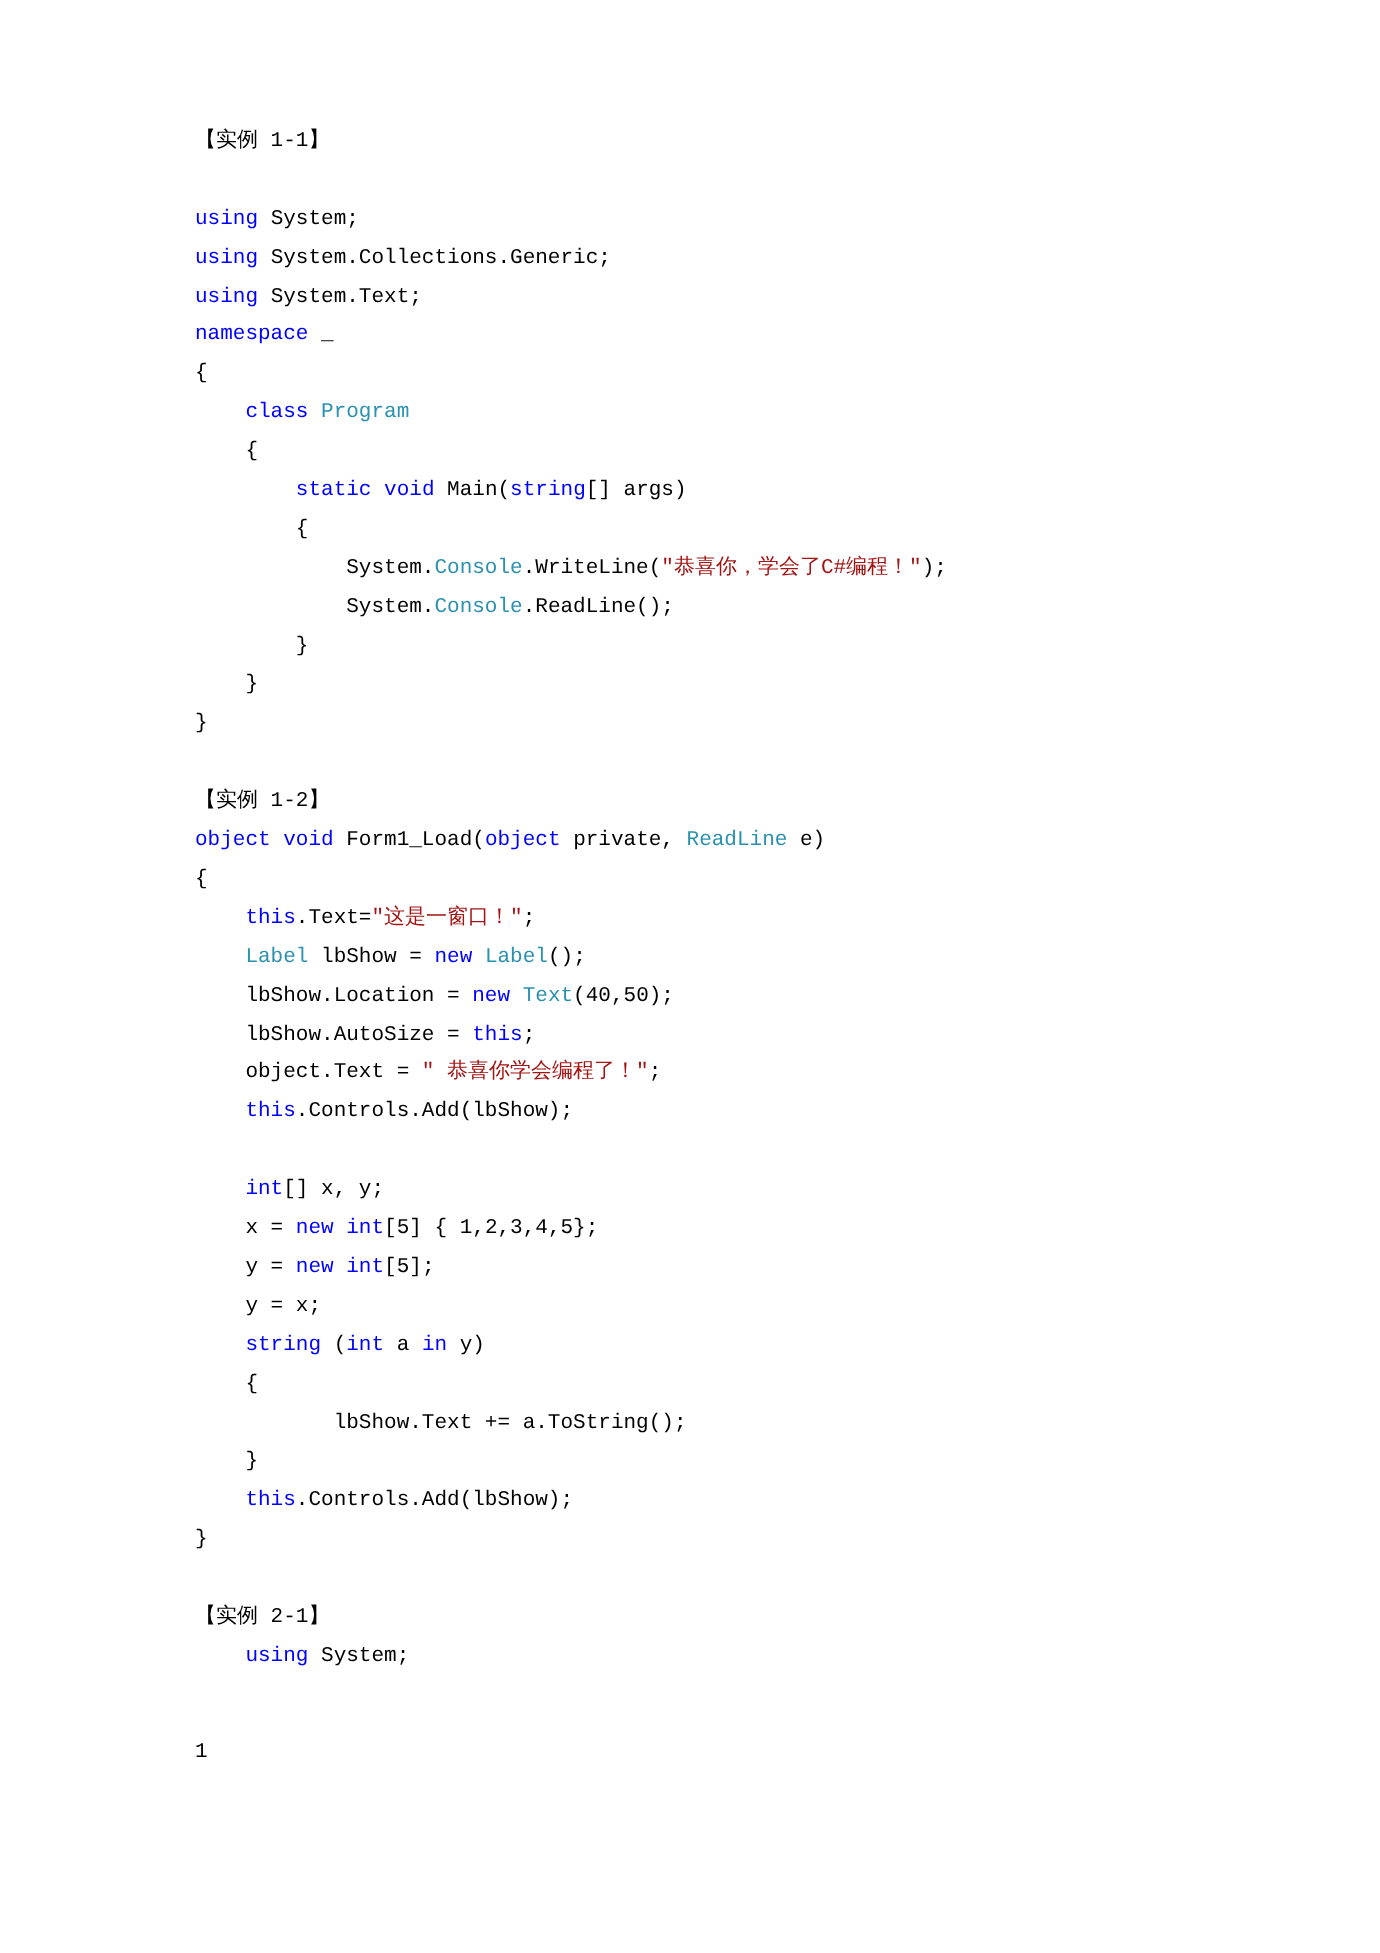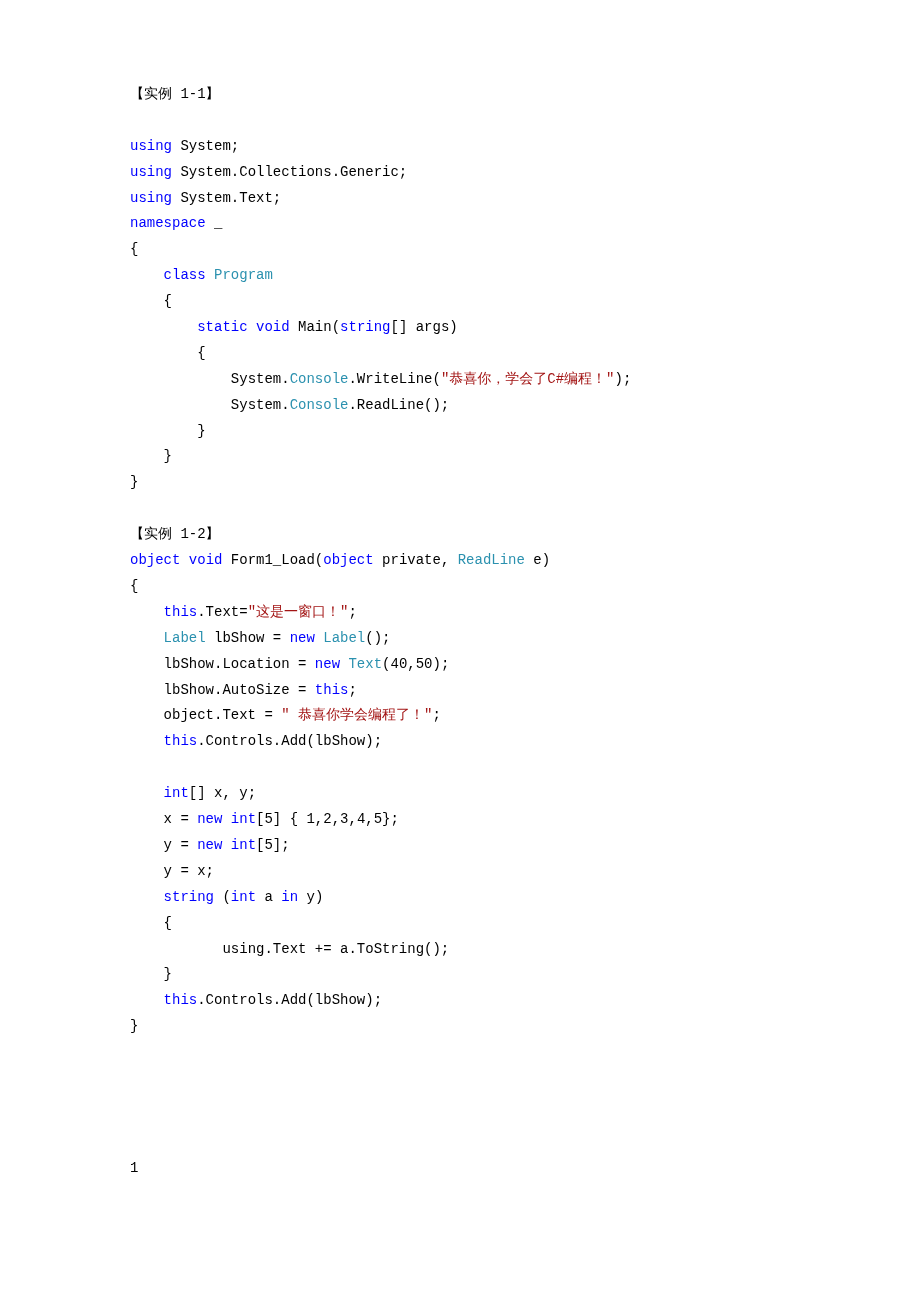--- a/index.html
+++ b/index.html
@@ -67,21 +67,23 @@
     <span class="plain">lbShow.AutoSize = </span><span class="kw">this</span><span class="plain">;</span>
     <span class="plain">object.Text = </span><span class="str">" 恭喜你学会编程了！"</span><span class="plain">;</span>
     <span class="kw">this</span><span class="plain">.Controls.Add(lbShow);</span>
 
     <span class="kw">int</span><span class="plain">[] x, y;</span>
     <span class="plain">x = </span><span class="kw">new</span> <span class="kw">int</span><span class="plain">[5] { 1,2,3,4,5};</span>
     <span class="plain">y = </span><span class="kw">new</span> <span class="kw">int</span><span class="plain">[5];</span>
     <span class="plain">y = x;</span>
     <span class="kw">string</span><span class="plain"> (</span><span class="kw">int</span><span class="plain"> a </span><span class="kw">in</span><span class="plain"> y)</span>
     <span class="plain">{</span>
-           <span class="plain">using.Text += a.ToString();</span>
+           <span class="plain">lbShow.Text += a.ToString();</span>
     <span class="plain">}</span>
     <span class="kw">this</span><span class="plain">.Controls.Add(lbShow);</span>
 <span class="plain">}</span></div>
 
+<div class="code-block"><span class="title">【实例 2-1】</span>
+    <span class="kw">using</span><span class="plain"> System;</span></div>
 
 <div class="page-num">1</div>
 
 </div>
 
 </body></html>

